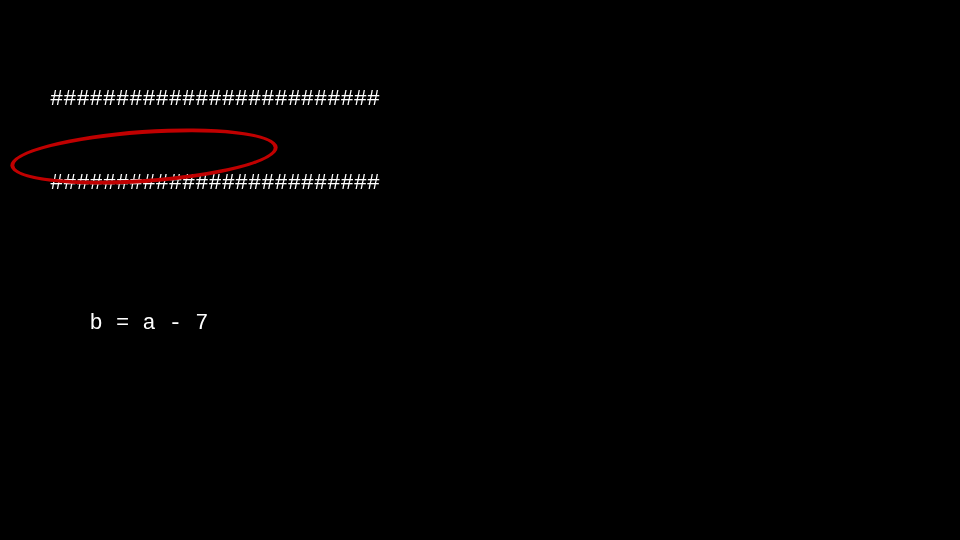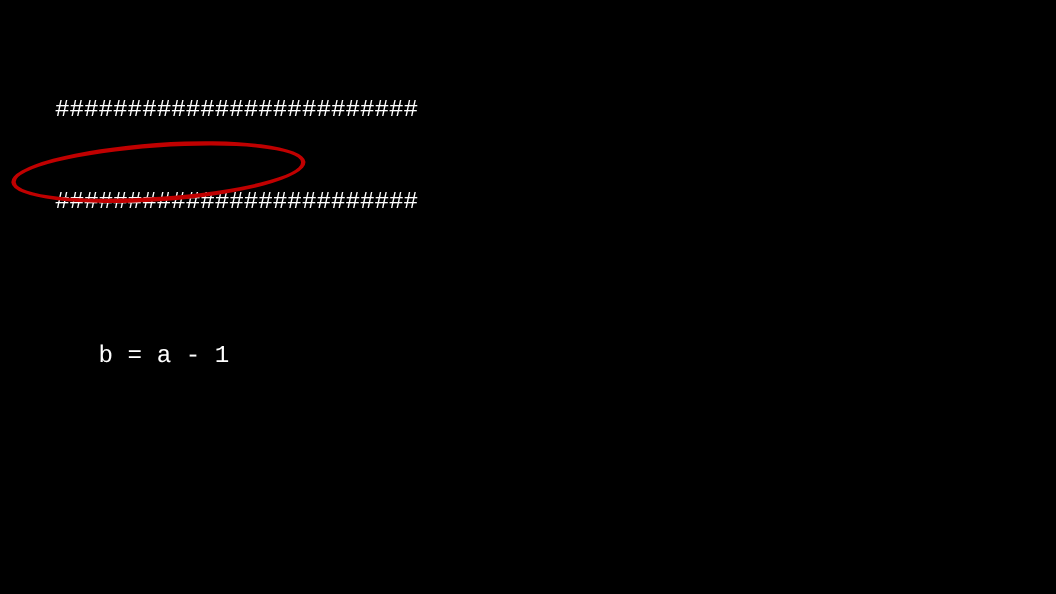--- a/index.html
+++ b/index.html
@@ -38,21 +38,21 @@
   }
 </style>
 </head>
 <body>
 
 <div class="slide">
   <div class="code-block">
     <div class="code-line">#########################</div>
     <div class="code-line">#########################</div>
     <div class="code-line"></div>
-    <div class="code-line">   b = a - 1</div>
+    <div class="code-line">   b = a - 7</div>
     
     
     
     
     
     
     
     
     
     

